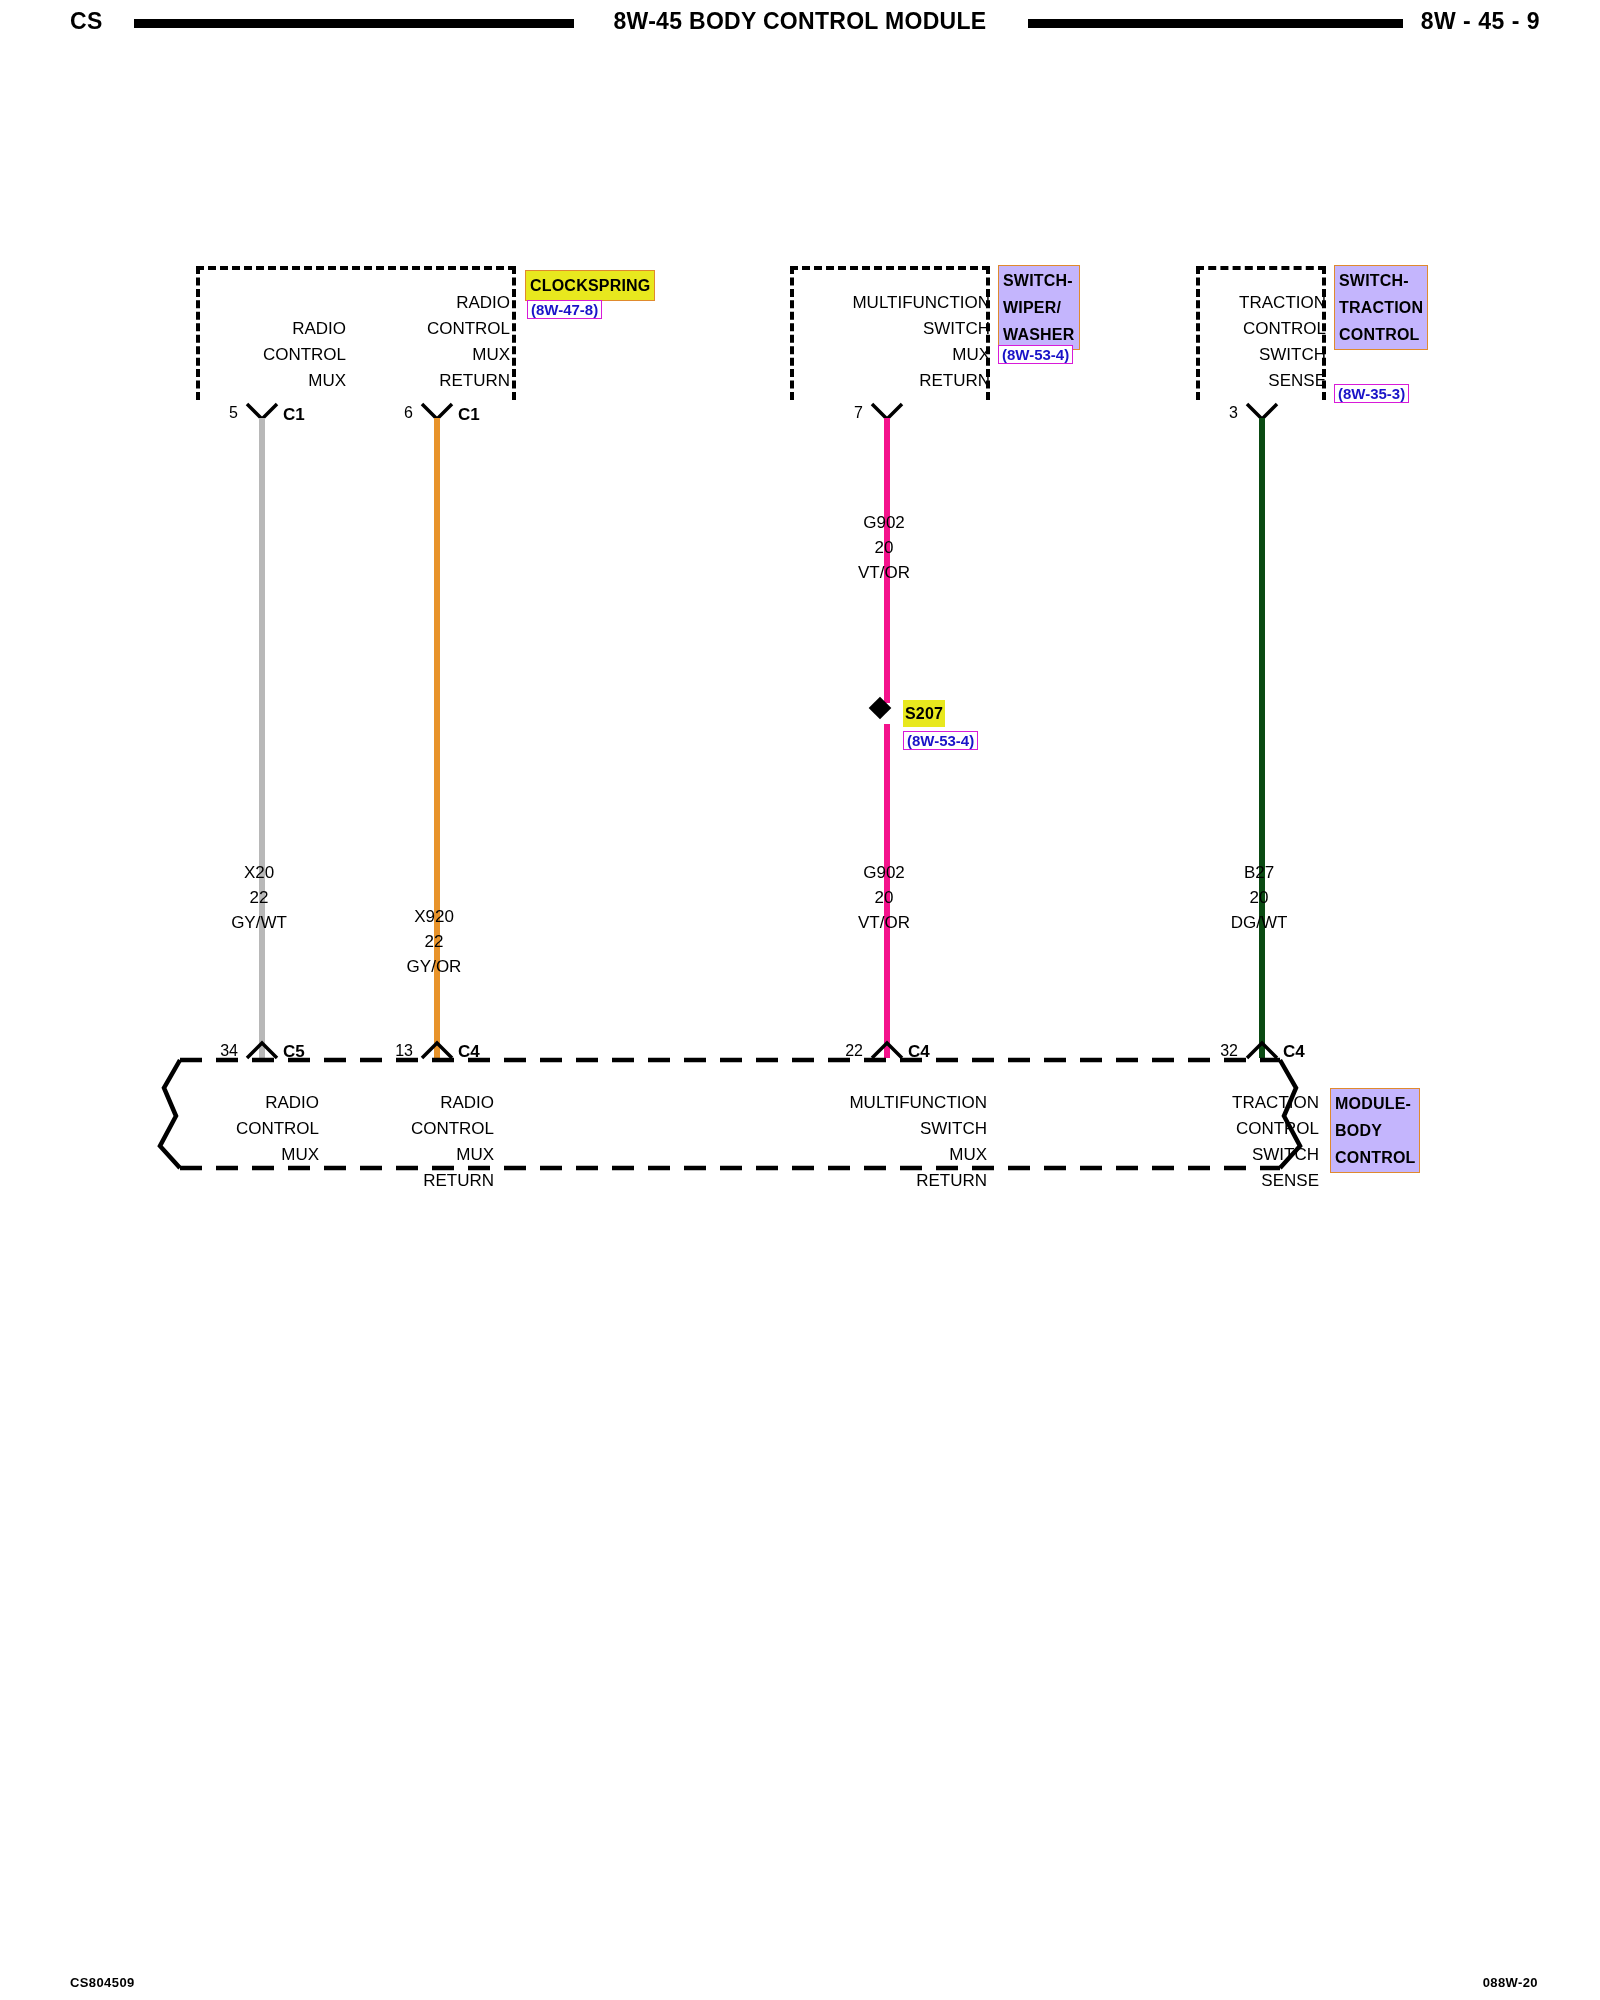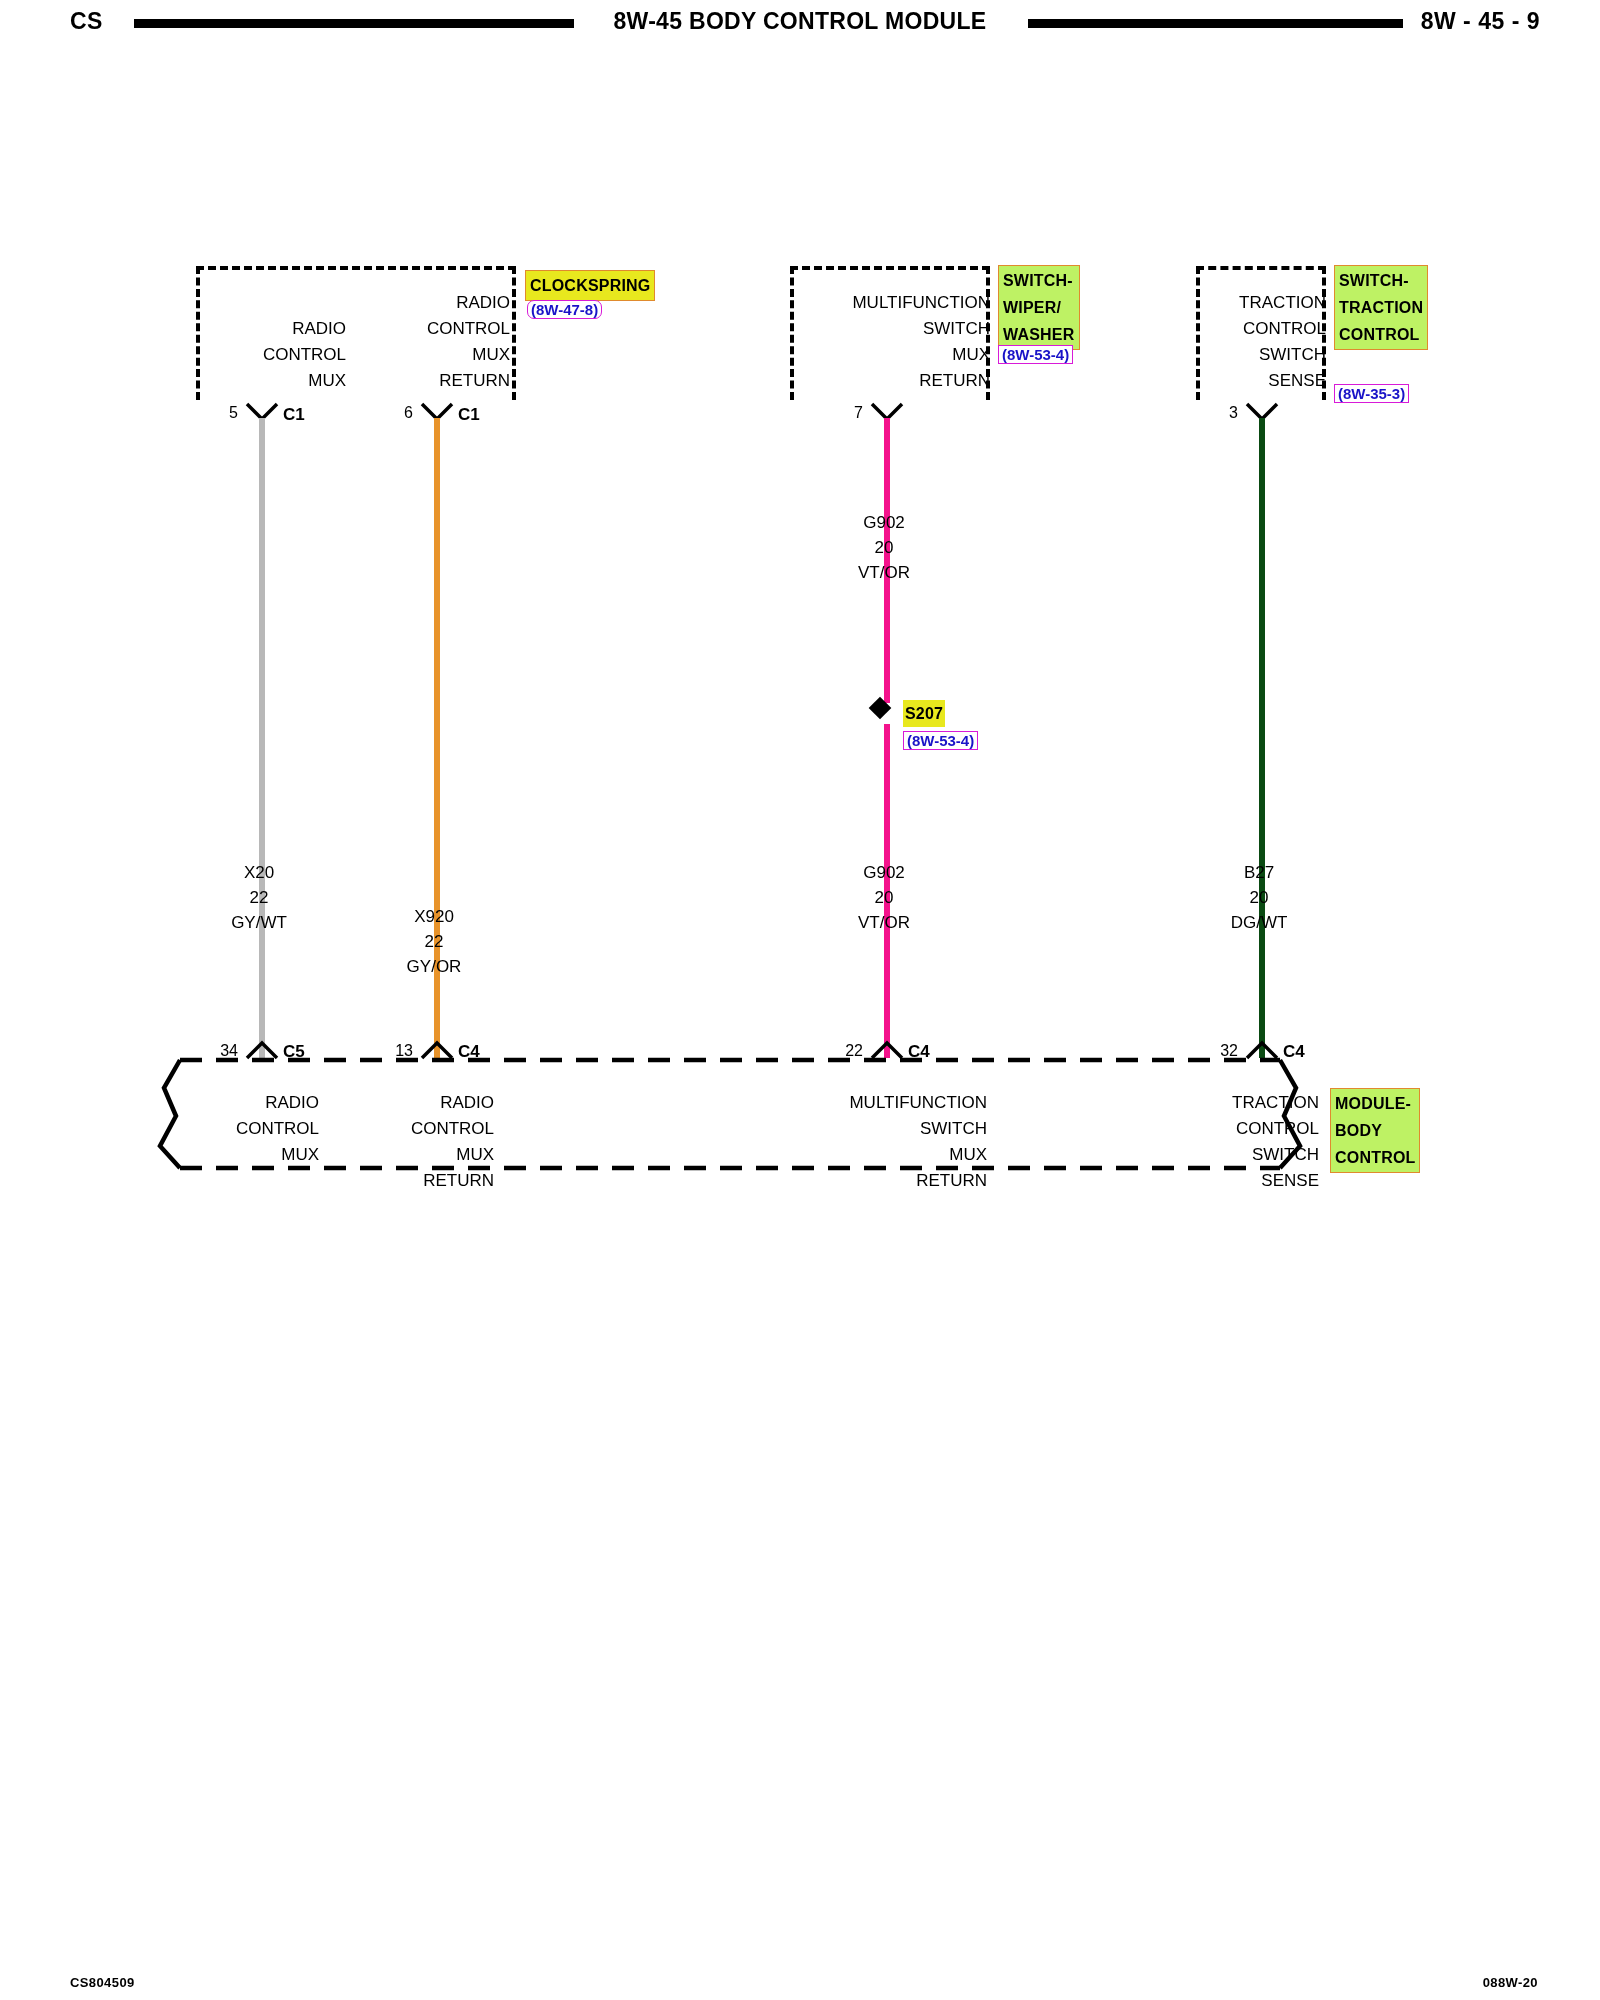--- a/index.html
+++ b/index.html
@@ -21,21 +21,21 @@
   .ftr-right{position:absolute;right:62px;top:1975px;font-size:13px;font-weight:bold;letter-spacing:.4px;}
 
   
   .dbox{position:absolute;box-sizing:border-box;
         border-top:4px dashed #000;border-left:4px dashed #000;
         border-right:4px dashed #000;border-bottom:4px dashed #000;}
   .dbox-open-bottom{border-bottom:none;}
   .boxtxt{position:absolute;text-align:right;font-size:17px;line-height:26px;white-space:pre-line;}
 
   
-  .hl{position:absolute;background:#bef264;border:1.5px solid #e08a2e;
+  .hl{position:absolute;background:#c4b5fd;border:1.5px solid #e08a2e;
       color:#000;font-weight:bold;font-size:16px;line-height:27px;
       padding:1px 4px;white-space:pre-line;letter-spacing:.2px;}
   .hl.inline{background:#e8e81e;border:none;padding:0 2px;display:inline-block;}
   .ref{position:absolute;color:#1a14c8;font-weight:bold;font-size:15px;
        border:1.3px solid #d81ad8;padding:0px 3px;background:#fff;white-space:nowrap;}
 
   
   .wire{position:absolute;width:6px;}
   .w-gy{background:#b8b8b8;}
   .w-or{background:#e8932a;}
@@ -73,21 +73,21 @@
 
 <div class="boxtxt" style="left:196px;top:316px;width:150px;">RADIO
 CONTROL
 MUX</div>
 <div class="boxtxt" style="left:360px;top:290px;width:150px;">RADIO
 CONTROL
 MUX
 RETURN</div>
 
 <div class="hl" style="left:525px;top:270px;background:#e8e81e;border:1.2px solid #e08a2e;">CLOCKSPRING</div>
-<div class="ref" style="left:527px;top:300px;border-radius:7px;">(8W-47-8)</div>
+<div class="ref" style="left:527px;top:300px;">(8W-47-8)</div>
 
 <div class="conn" style="left:245px;top:402px;">
   <svg width="34" height="20">
       <polyline points="2,2 17,17 32,2" fill="none" stroke="#000" stroke-width="3.5"></polyline>
     </svg>
 </div>
 <div class="pinnum" style="left:198px;top:404px;width:40px;">5</div>
 <div class="pinlbl" style="left:283px;top:405px;">C1</div>
 
 <div class="conn" style="left:420px;top:402px;">

